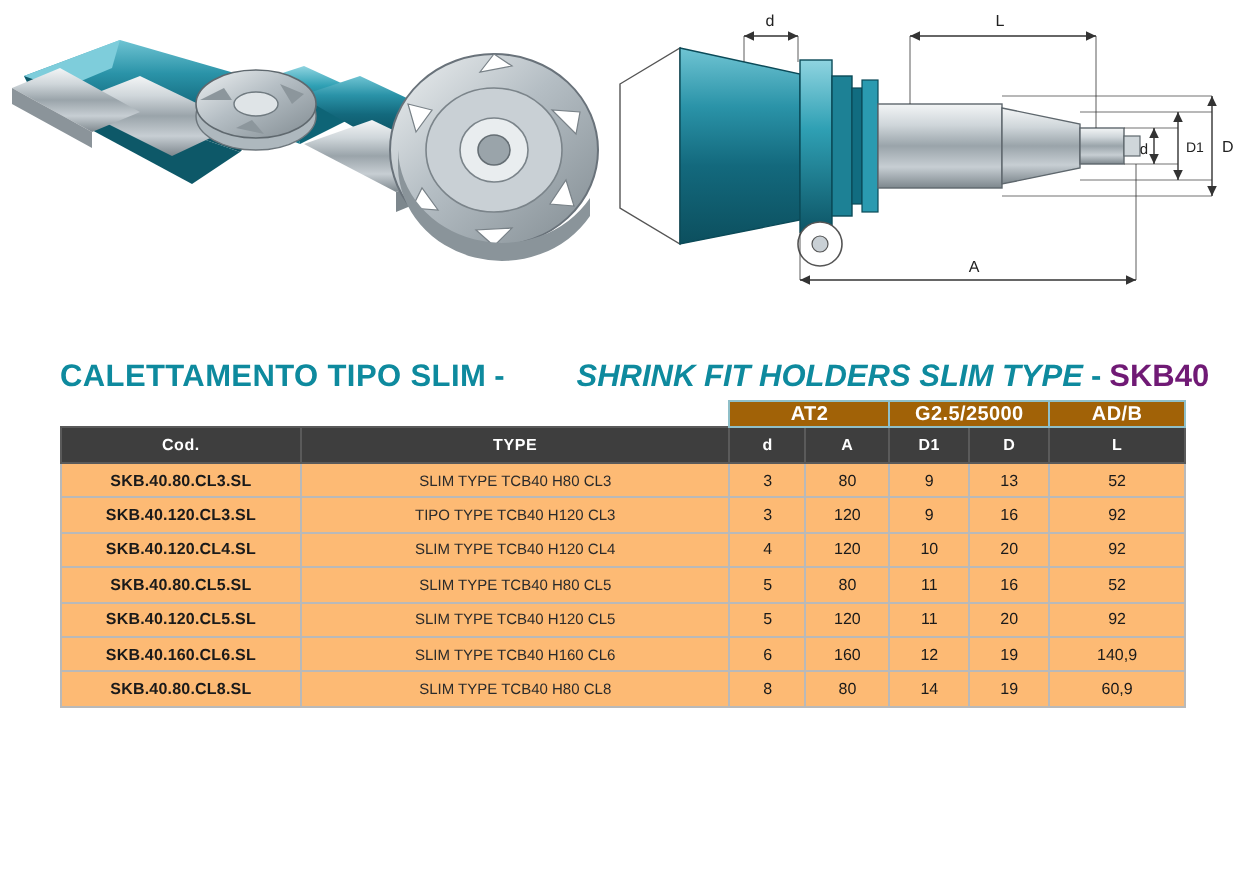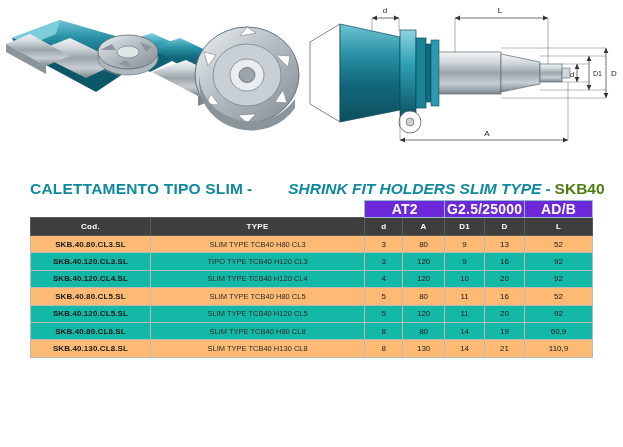--- a/index.html
+++ b/index.html
@@ -51,21 +51,21 @@
   }
   .title-en {
     color: #0e8a9e;
     font-size: 15.5px;
     font-weight: bold;
     font-style: italic;
     white-space: nowrap;
     margin-left: 32px;
   }
   .title-code {
-    color: #4d7c0f;
+    color: #701a75;
     font-size: 15.5px;
     font-weight: bold;
     white-space: nowrap;
   }
 
   
   table.specs {
     position: absolute;
     top: 200px;
     left: 30px;
@@ -80,43 +80,43 @@
     vertical-align: middle;
   }
 
   
   tr.grouprow th {
     height: 13px;
     border: 1px solid #8fbfc8;
   }
   th.gblank { border: none !important; background: transparent; }
   th.gteal {
-    background: #6d28d9;
+    background: #a16207;
     color: #ffffff;
-    font-size: 14px;
+    font-size: 10px;
     font-weight: bold;
     letter-spacing: .2px;
     margin-top: 44px;
   }
 
   
   tr.headrow th {
     background: #3e3e3e;
     color: #ffffff;
     height: 18px;
     font-size: 8px;
     font-weight: bold;
     letter-spacing: .3px;
     border: 1px solid #5a5a5a;
     margin-left: 25px;
   }
 
   tbody tr td { height: 17.4px; }
   tbody tr.odd td { background: #fdba74; }
-  tbody tr.even td { background: #14b8a6; }
+  tbody tr.even td { background: #fdba74; }
 
   td.code {
     font-weight: bold;
     color: #1a1a1a;
     font-size: 8px;
     letter-spacing: .1px;
   }
   td.type {
     color: #2b2b2b;
     font-size: 7.5px;
@@ -356,34 +356,34 @@
       </tr>
       <tr class="even">
         <td class="code">SKB.40.120.CL5.SL</td>
         <td class="type">SLIM TYPE  TCB40 H120 CL5</td>
         <td class="num">5</td>
         <td class="num">120</td>
         <td class="num">11</td>
         <td class="num">20</td>
         <td class="num">92</td>
       </tr>
+      <tr class="odd">
+        <td class="code">SKB.40.160.CL6.SL</td>
+        <td class="type">SLIM TYPE  TCB40 H160 CL6</td>
+        <td class="num">6</td>
+        <td class="num">160</td>
+        <td class="num">12</td>
+        <td class="num">19</td>
+        <td class="num">140,9</td>
+      </tr>
       <tr class="even">
         <td class="code">SKB.40.80.CL8.SL</td>
         <td class="type">SLIM TYPE  TCB40 H80 CL8</td>
         <td class="num">8</td>
         <td class="num">80</td>
         <td class="num">14</td>
         <td class="num">19</td>
         <td class="num">60,9</td>
       </tr>
-      <tr class="odd">
-        <td class="code">SKB.40.130.CL8.SL</td>
-        <td class="type">SLIM TYPE  TCB40 H130 CL8</td>
-        <td class="num">8</td>
-        <td class="num">130</td>
-        <td class="num">14</td>
-        <td class="num">21</td>
-        <td class="num">110,9</td>
-      </tr>
     </tbody>
   </table>
 
 </div>
 
 </body></html>

